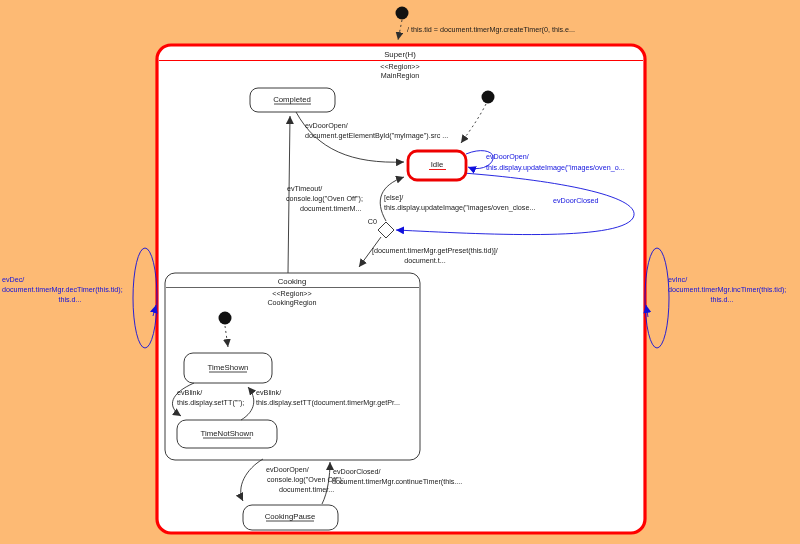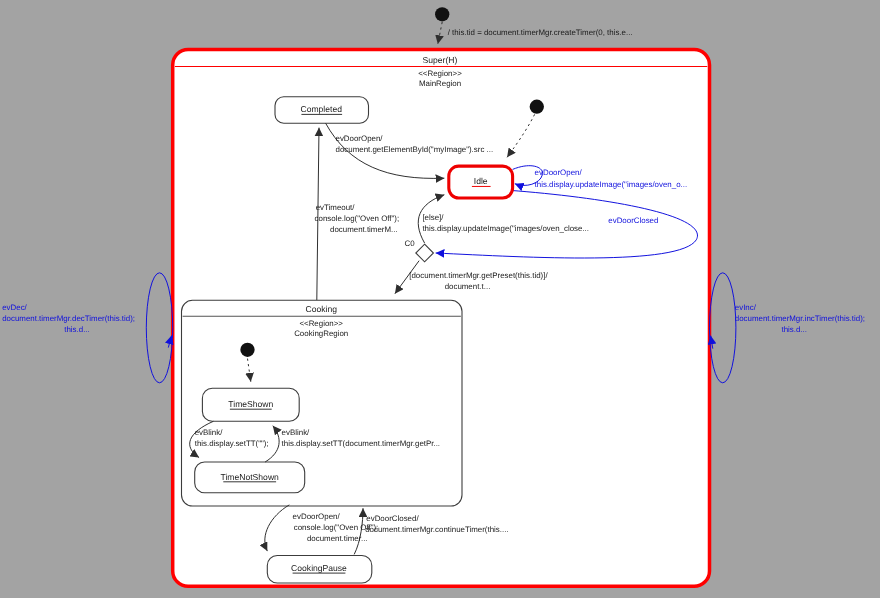--- a/index.html
+++ b/index.html
@@ -1,16 +1,16 @@
 <!DOCTYPE html>
 <html><head>
 <meta charset="utf-8">
 <style>
   html,body{margin:0;padding:0;background:#ffffff;}
-  #stage{position:relative;width:800px;height:544px;background:#a3a3a3;overflow:hidden;
+  #stage{position:relative;width:800px;height:544px;background:#fdba74;overflow:hidden;
          font-family:"Liberation Sans",sans-serif;}
   svg{position:absolute;left:0;top:0;}
   text{font-family:"Liberation Sans",sans-serif;fill:#1a1a1a;}
   .lbl{font-size:7.2px;}
   .lblb{font-size:7.2px;fill:#1010dd;}
   .ttl{font-size:7.8px;}
   .node{fill:#ffffff;stroke:#3c3c3c;stroke-width:1;}
   .edge{fill:none;stroke:#2e2e2e;stroke-width:0.9;}
   .edgeb{fill:none;stroke:#1010dd;stroke-width:0.9;}
   .dotted{stroke-dasharray:2 3;}

